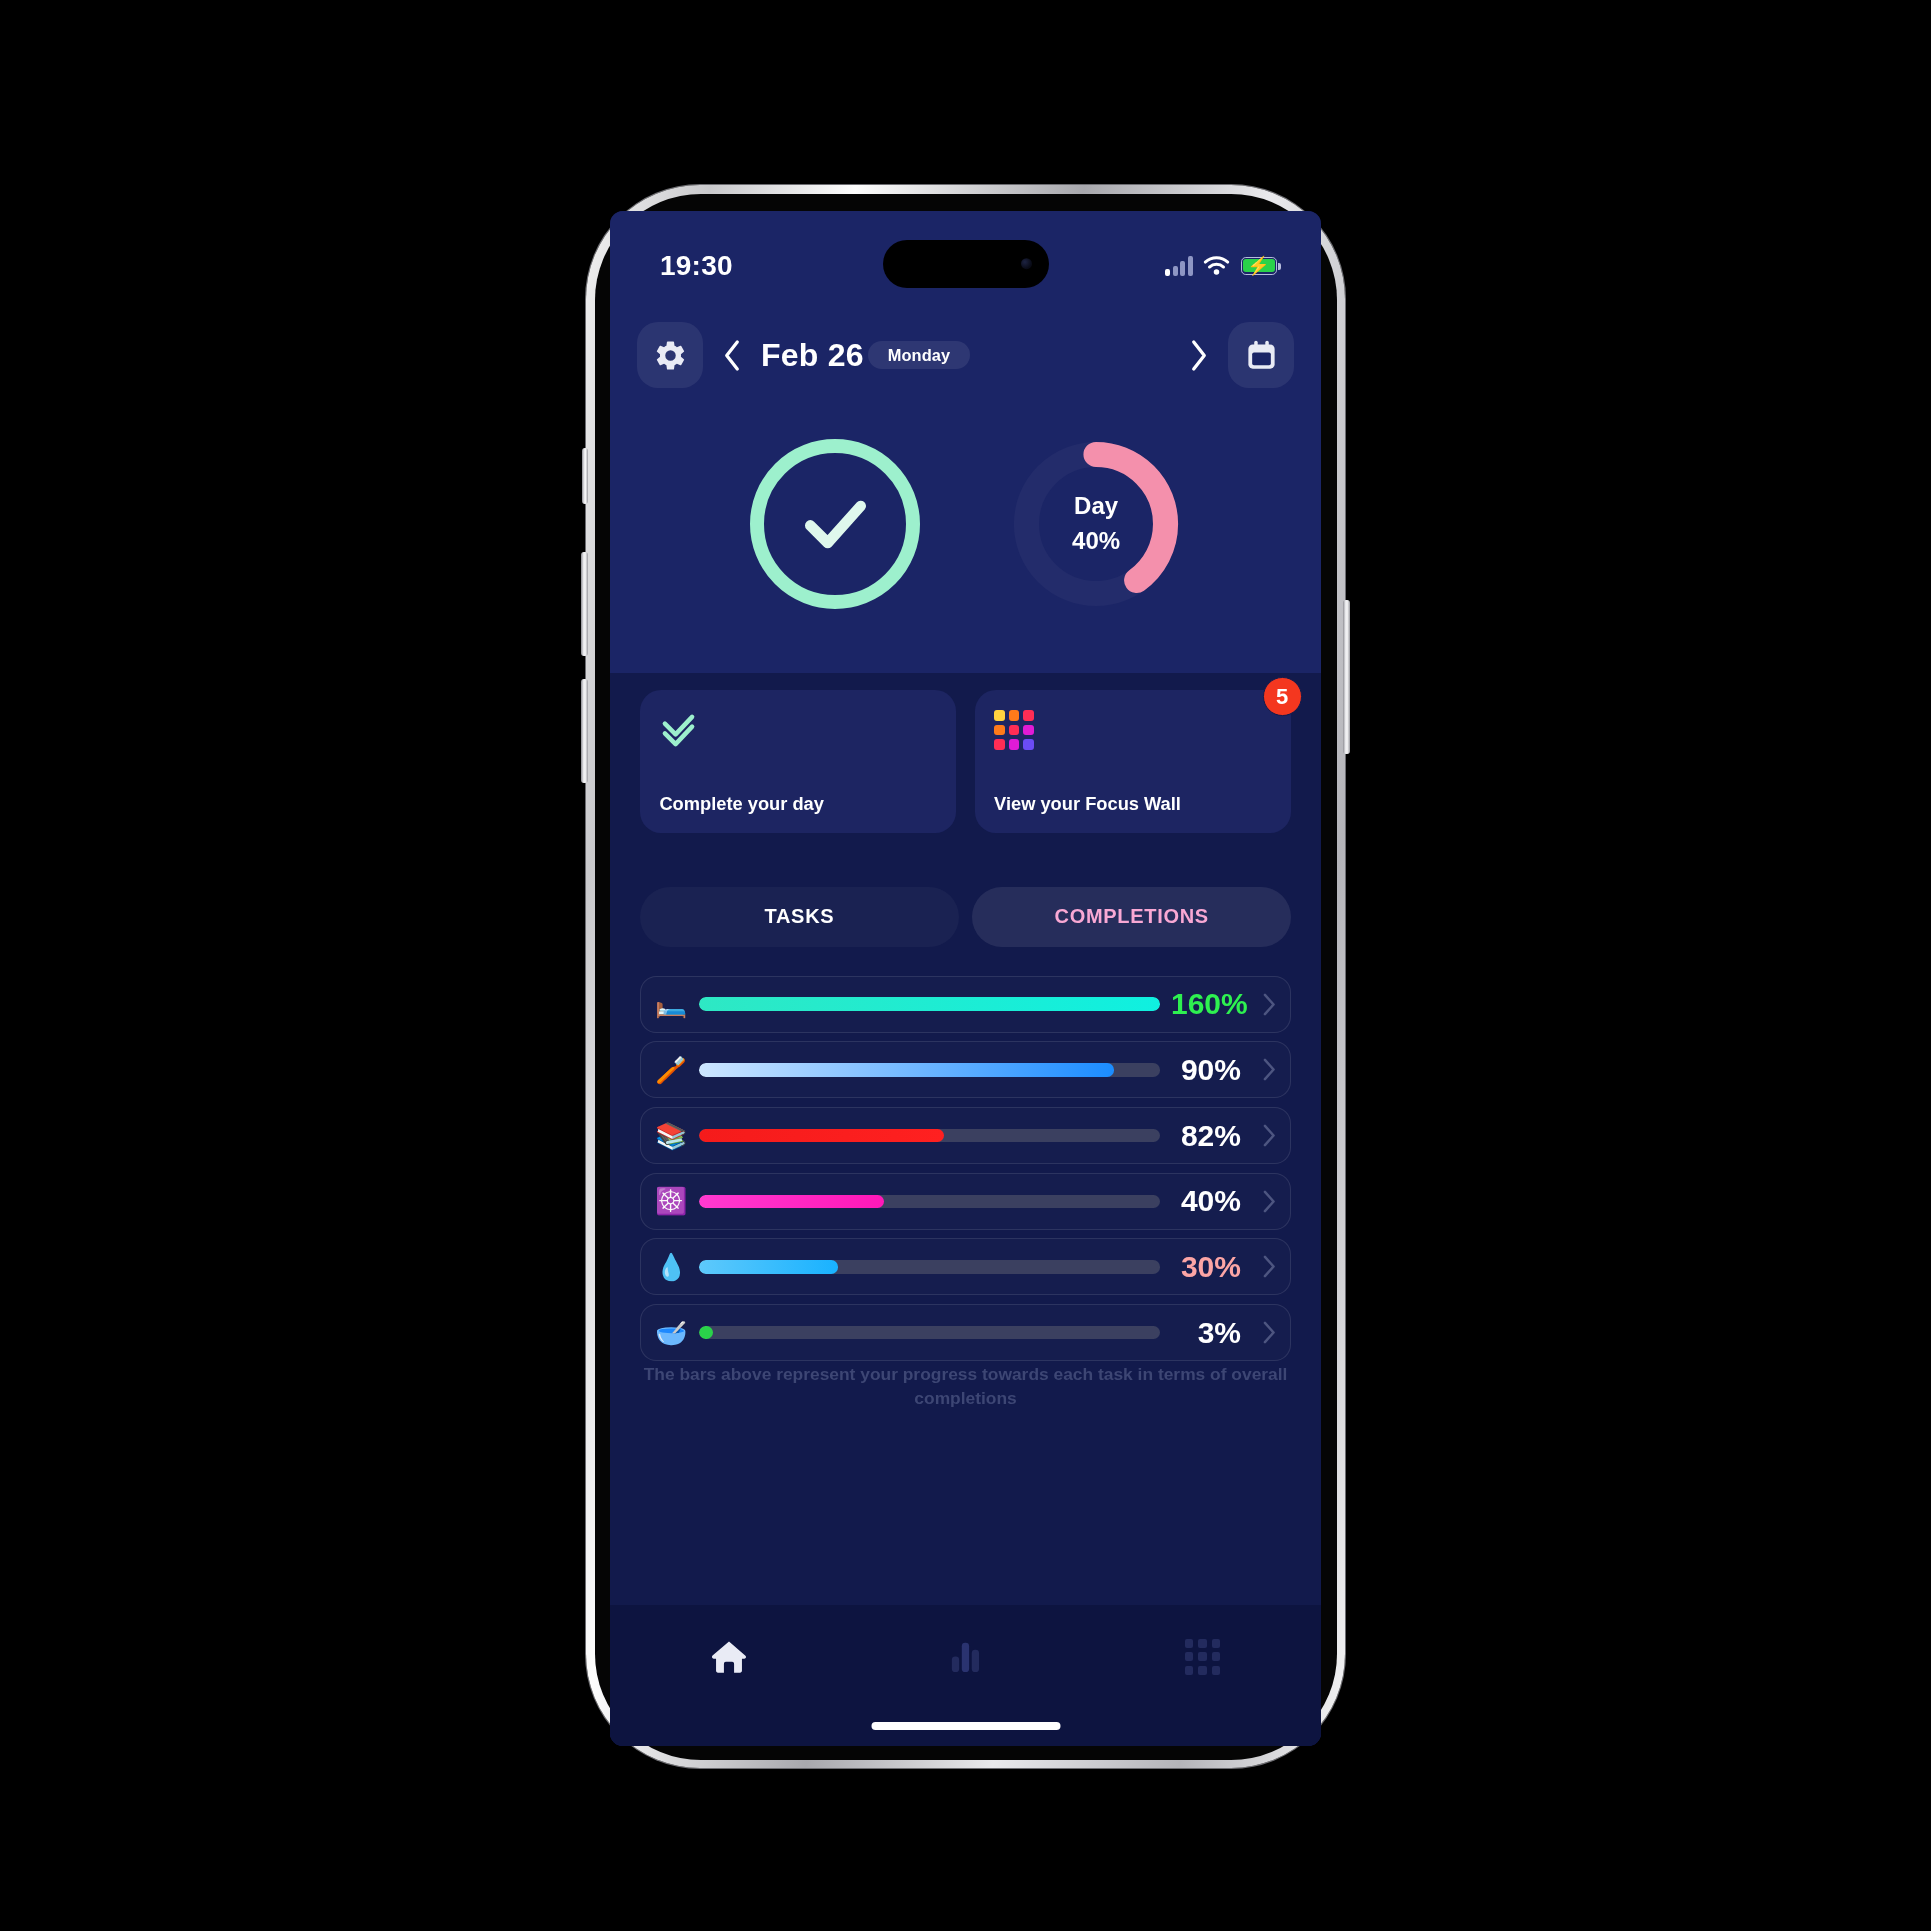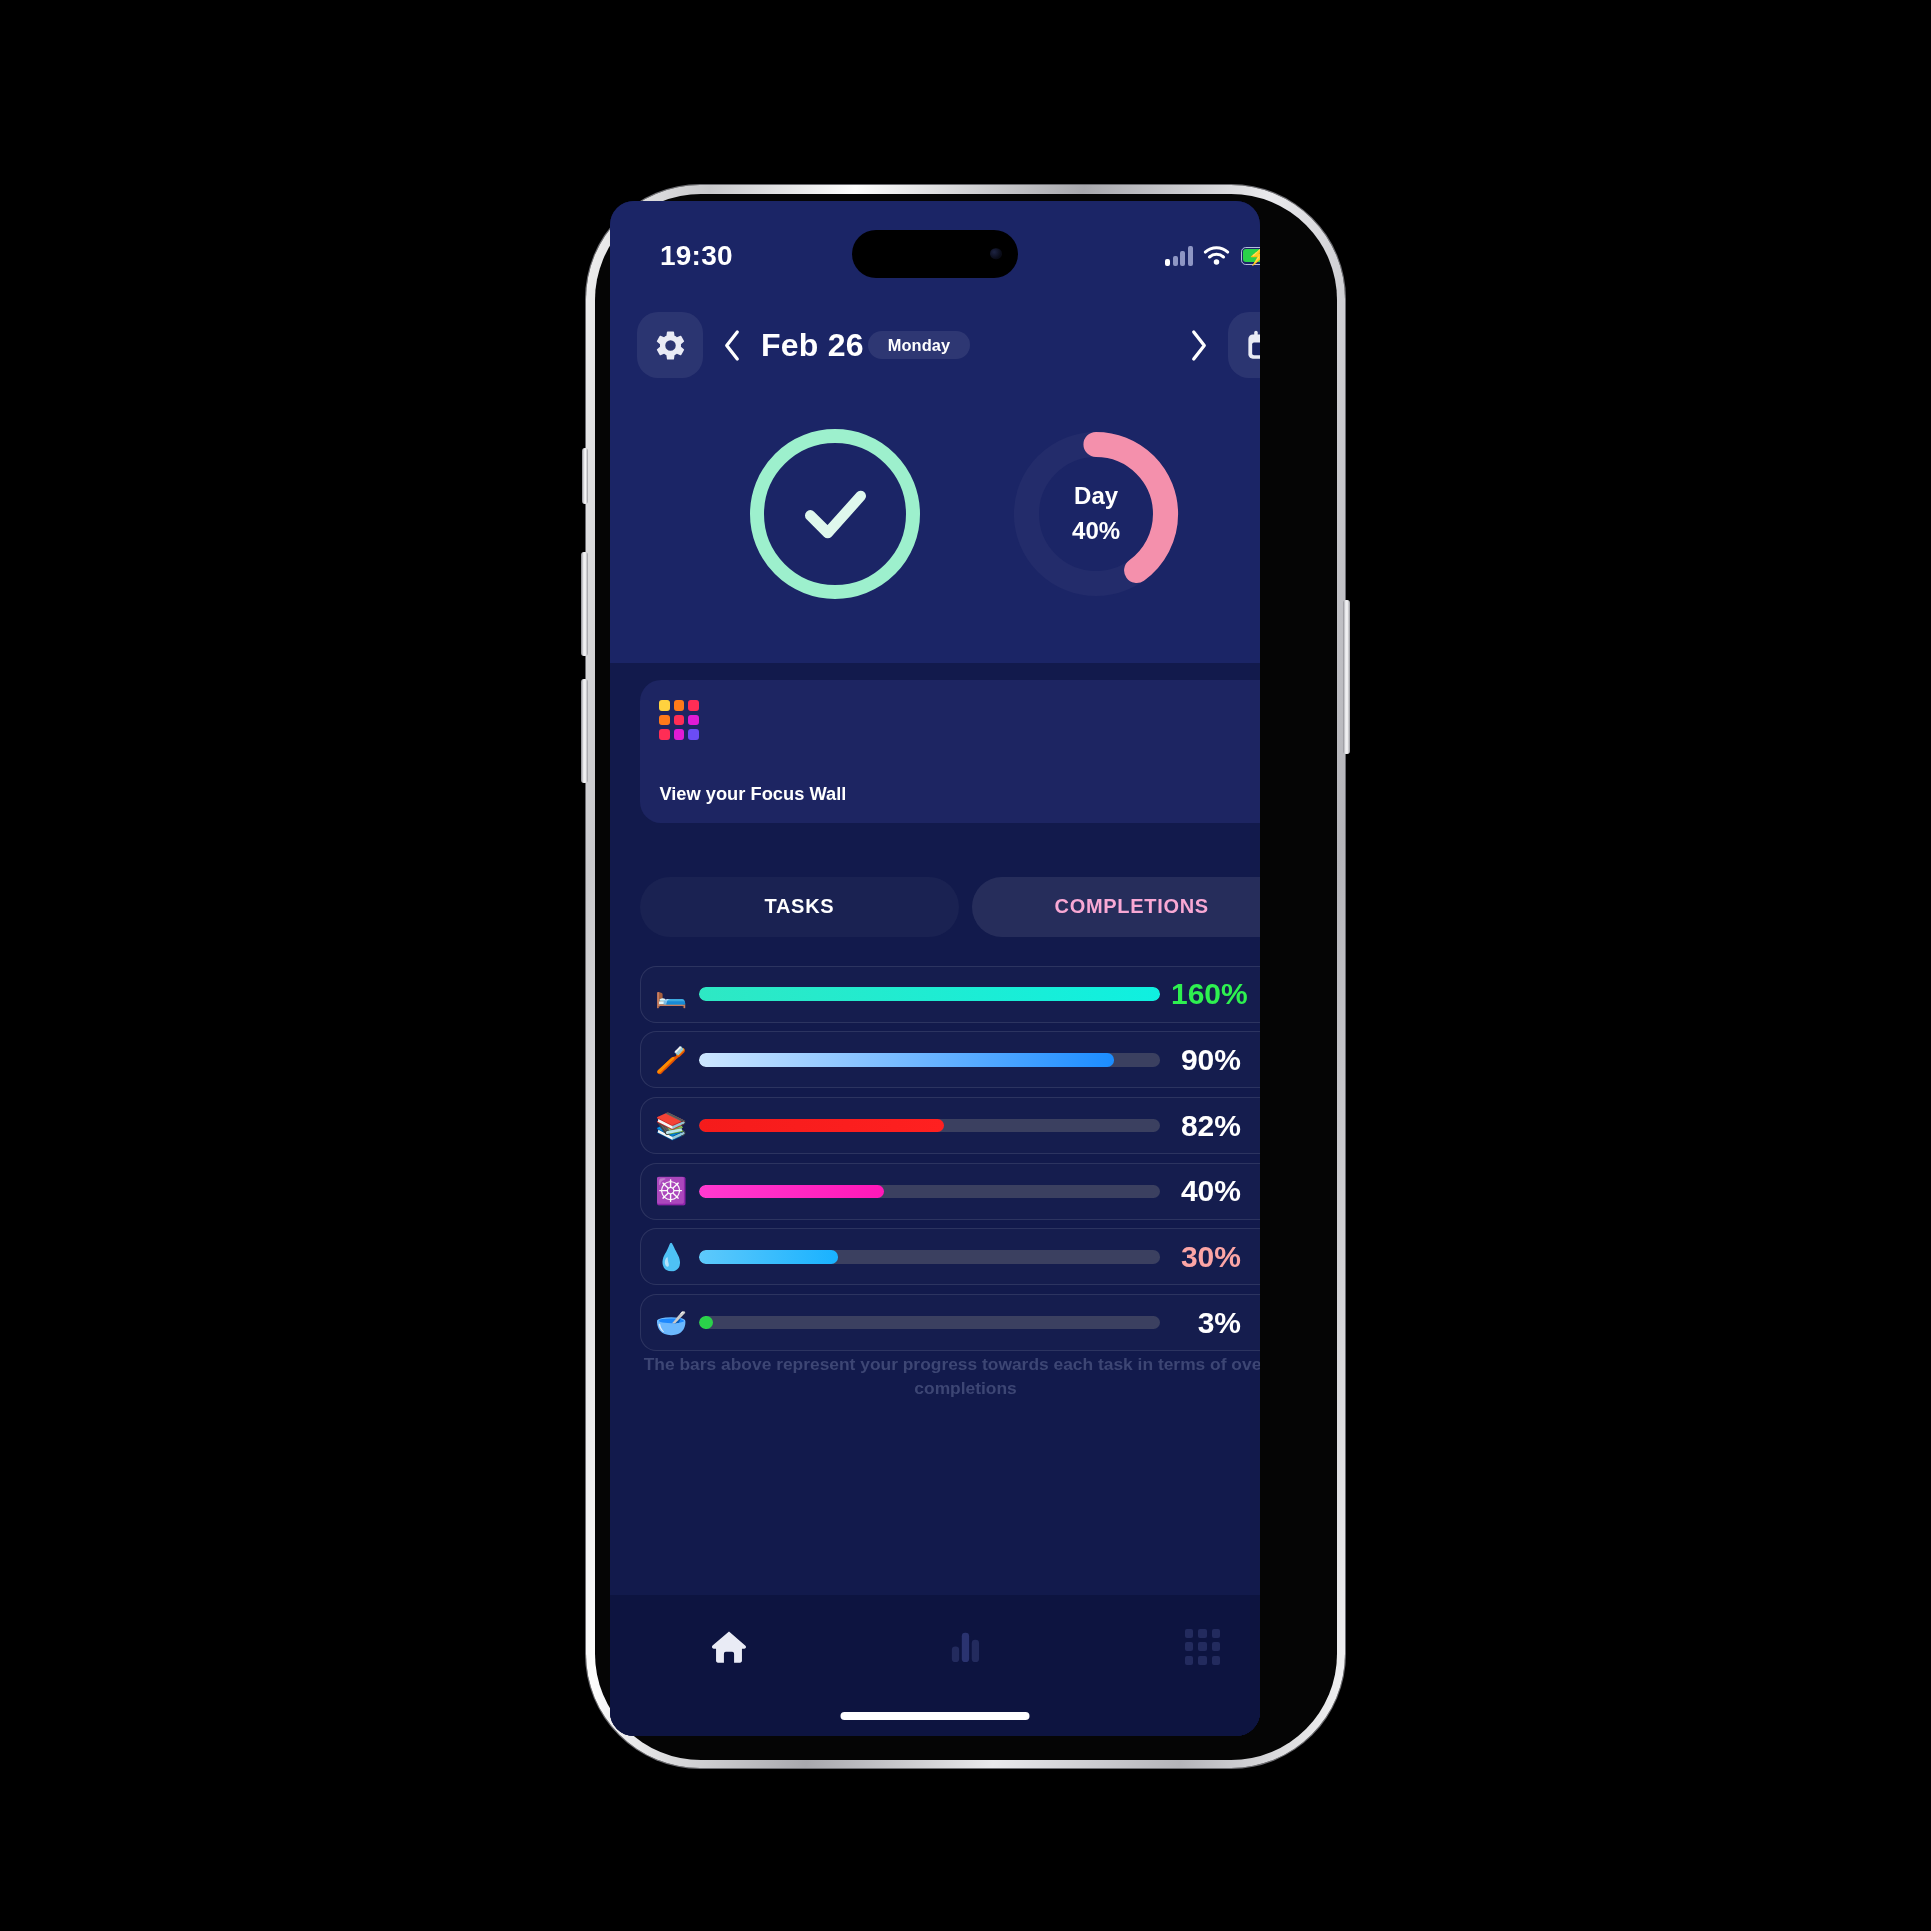--- a/index.html
+++ b/index.html
@@ -28,23 +28,23 @@
   .phone-bezel {
     position: absolute;
     left: 8.7px; top: 8.7px;
     width: 742px; height: 1566px;
     border-radius: 106px;
     background: #050505;
     padding: 15.4px;
   }
   .screen {
     position: absolute;
-    left: 15.4px; top: 7px;
-    width: 650px; height: 1535px;
-    border-radius: 24px;
+    left: 15.4px; top: 17px;
+    width: 711px; height: 1535px;
+    border-radius: 13px;
     overflow: hidden;
     background: #121a4c;
   }
 
   
   .btn-side {
     position: absolute;
     background: linear-gradient(90deg,#8e8e94 0%,#e7e7ea 35%,#f7f7f8 60%,#9a9aa0 100%);
     border-radius: 2.9px;
   }
@@ -332,20 +332,29 @@
             <div class="day-center">
               <div class="day-label">Day</div>
               <div class="day-value">40%</div>
             </div>
           </div>
         </div>
 
         <div class="cards">
 
 
+          <div class="card">
+            <div class="card-icon">
+              <svg width="39" height="35" viewBox="0 0 40 36">
+                <path d="M6 11 L17 22 L34 4" stroke="#9df0cd" stroke-width="4.6" fill="none" stroke-linecap="round" stroke-linejoin="round"></path>
+                <path d="M6 21 L17 32 L34 14" stroke="#9df0cd" stroke-width="4.6" fill="none" stroke-linecap="round" stroke-linejoin="round"></path>
+              </svg>
+            </div>
+            <div class="card-label">Complete your day</div>
+          </div>
 
           <div class="card">
             <div class="card-badge">5</div>
             <div class="card-icon">
               <div class="grid-icon" id="focusGrid">
                   <span style="background: rgb(255, 210, 63);"></span>
                   <span style="background: rgb(255, 122, 26);"></span>
                   <span style="background: rgb(255, 45, 85);"></span>
                   <span style="background: rgb(255, 122, 26);"></span>
                   <span style="background: rgb(255, 45, 85);"></span>

